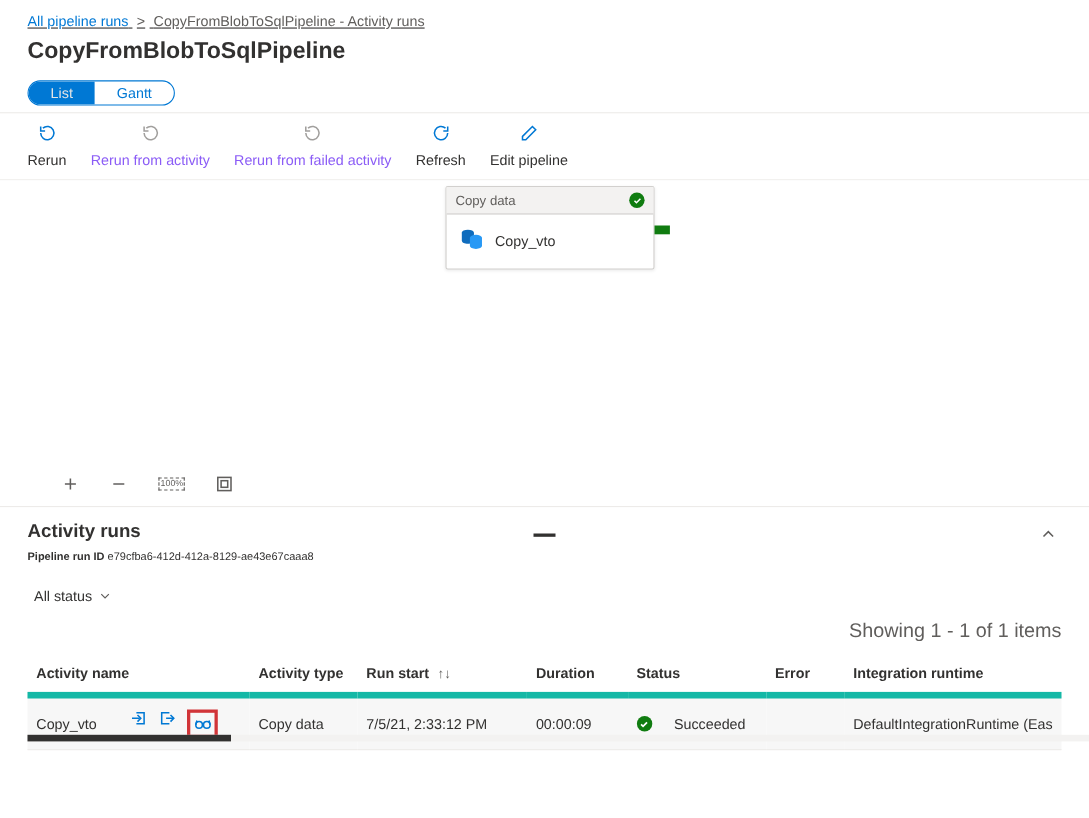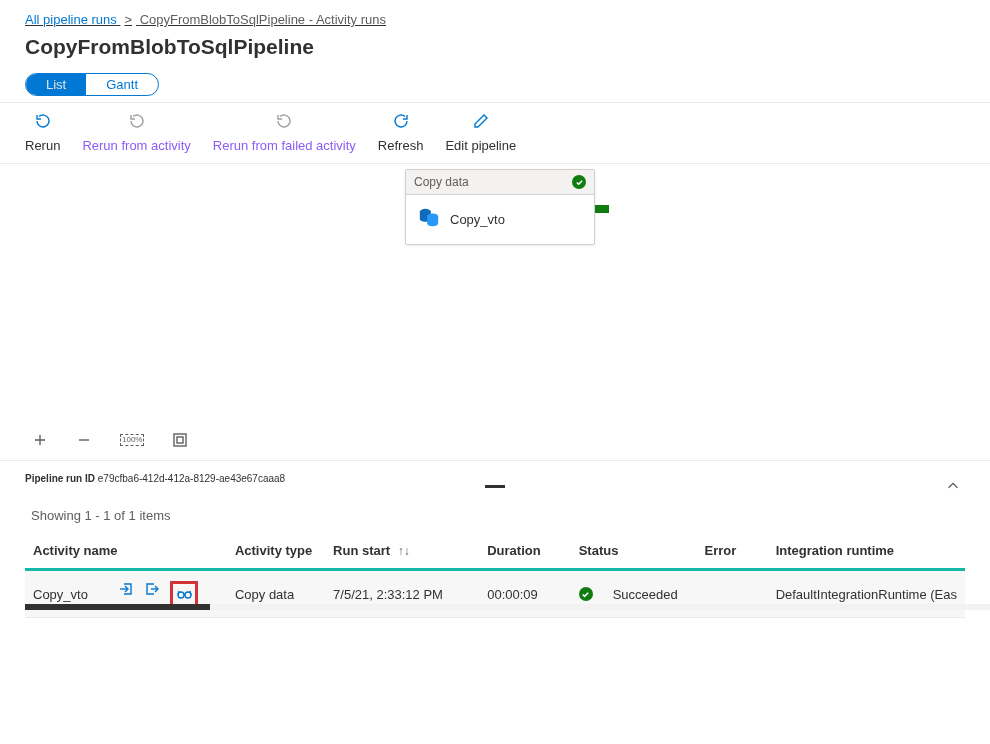--- a/index.html
+++ b/index.html
@@ -121,21 +121,21 @@
     position: absolute;
     left: 595px;
     top: 41px;
     width: 14px;
     height: 8px;
     background: #107c10;
   }
 
   .canvas-tools {
     position: absolute;
-    left: 32px;
+    left: 56px;
     bottom: 12px;
     display: flex;
     gap: 28px;
     align-items: center;
     color: #605e5c;
   }
   .canvas-tools .tool { cursor: pointer; display:inline-flex; }
   .canvas-tools svg { width: 16px; height: 16px; }
 
   .drag-handle {
@@ -167,32 +167,32 @@
 
   .filter-row {
     padding: 4px 0 8px 6px;
     font-size: 13px;
     display:flex;
     align-items:center;
     gap:6px;
     cursor:pointer;
   }
 
-  .showing { padding: 6px 0 10px 6px; font-size: 13px; color: #605e5c; }
+  .showing { padding: 6px 0 10px 6px; font-size: 18px; color: #605e5c; text-align: right; }
 
   .tbl {
     width: 100%;
     border-collapse: collapse;
     font-size: 13px;
   }
   .tbl th {
     text-align: left;
     font-weight: 600;
     padding: 10px 8px;
-    border-bottom: 3px solid #14b8a6;
+    border-bottom: 6px solid #14b8a6;
     white-space: nowrap;
   }
   .tbl td {
     padding: 10px 8px;
     border-bottom: 1px solid #edebe9;
     white-space: nowrap;
   }
   .tbl tbody tr { background: #f7f7f7; }
 
   .name-cell {
@@ -345,30 +345,37 @@
           <rect x="5" y="5" width="6" height="6"></rect>
         </svg>
     </span>
   </div>
 </div>
 
 <div class="drag-handle"></div>
 
 
 <div class="runs-panel">
+  <div class="runs-title">Activity runs</div>
   <span class="collapse-chev">
     <svg width="14" height="14" viewBox="0 0 16 16" fill="none" stroke="currentColor" stroke-width="1.6">
         <path d="M3 10l5-5 5 5"></path>
       </svg>
   </span>
   <div class="runs-sub">
     <span class="label">Pipeline run ID</span>
     <span>e79cfba6-412d-412a-8129-ae43e67caaa8</span>
   </div>
 
+  <div class="filter-row">
+    <span>All status</span>
+    <svg width="11" height="11" viewBox="0 0 16 16" fill="none" stroke="#605e5c" stroke-width="1.6">
+        <path d="M3 6l5 5 5-5"></path>
+      </svg>
+  </div>
 
   <div class="showing">Showing 1 - 1 of 1 items</div>
 
   <table class="tbl">
     <thead>
       <tr>
         <th style="width:210px">Activity name</th>
         <th style="width:100px">Activity type</th>
         <th style="width:165px">
           <span>Run start</span>

